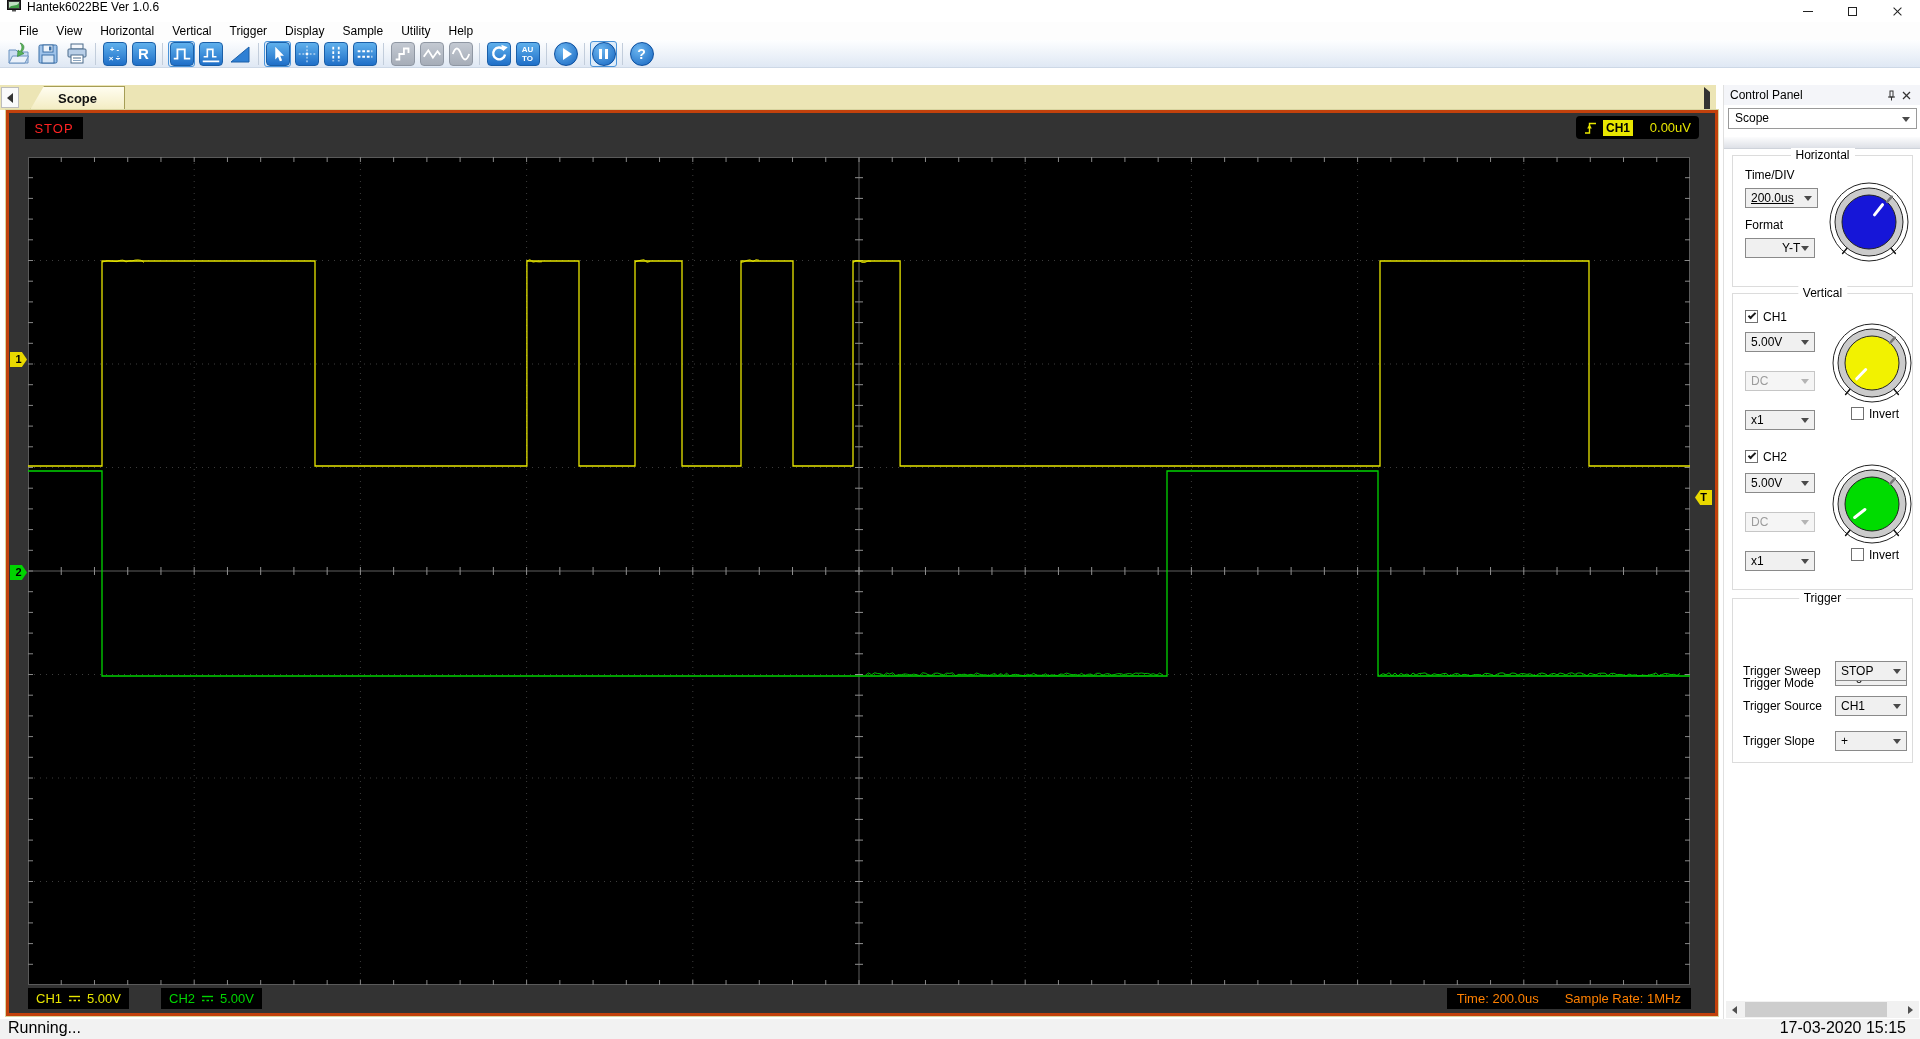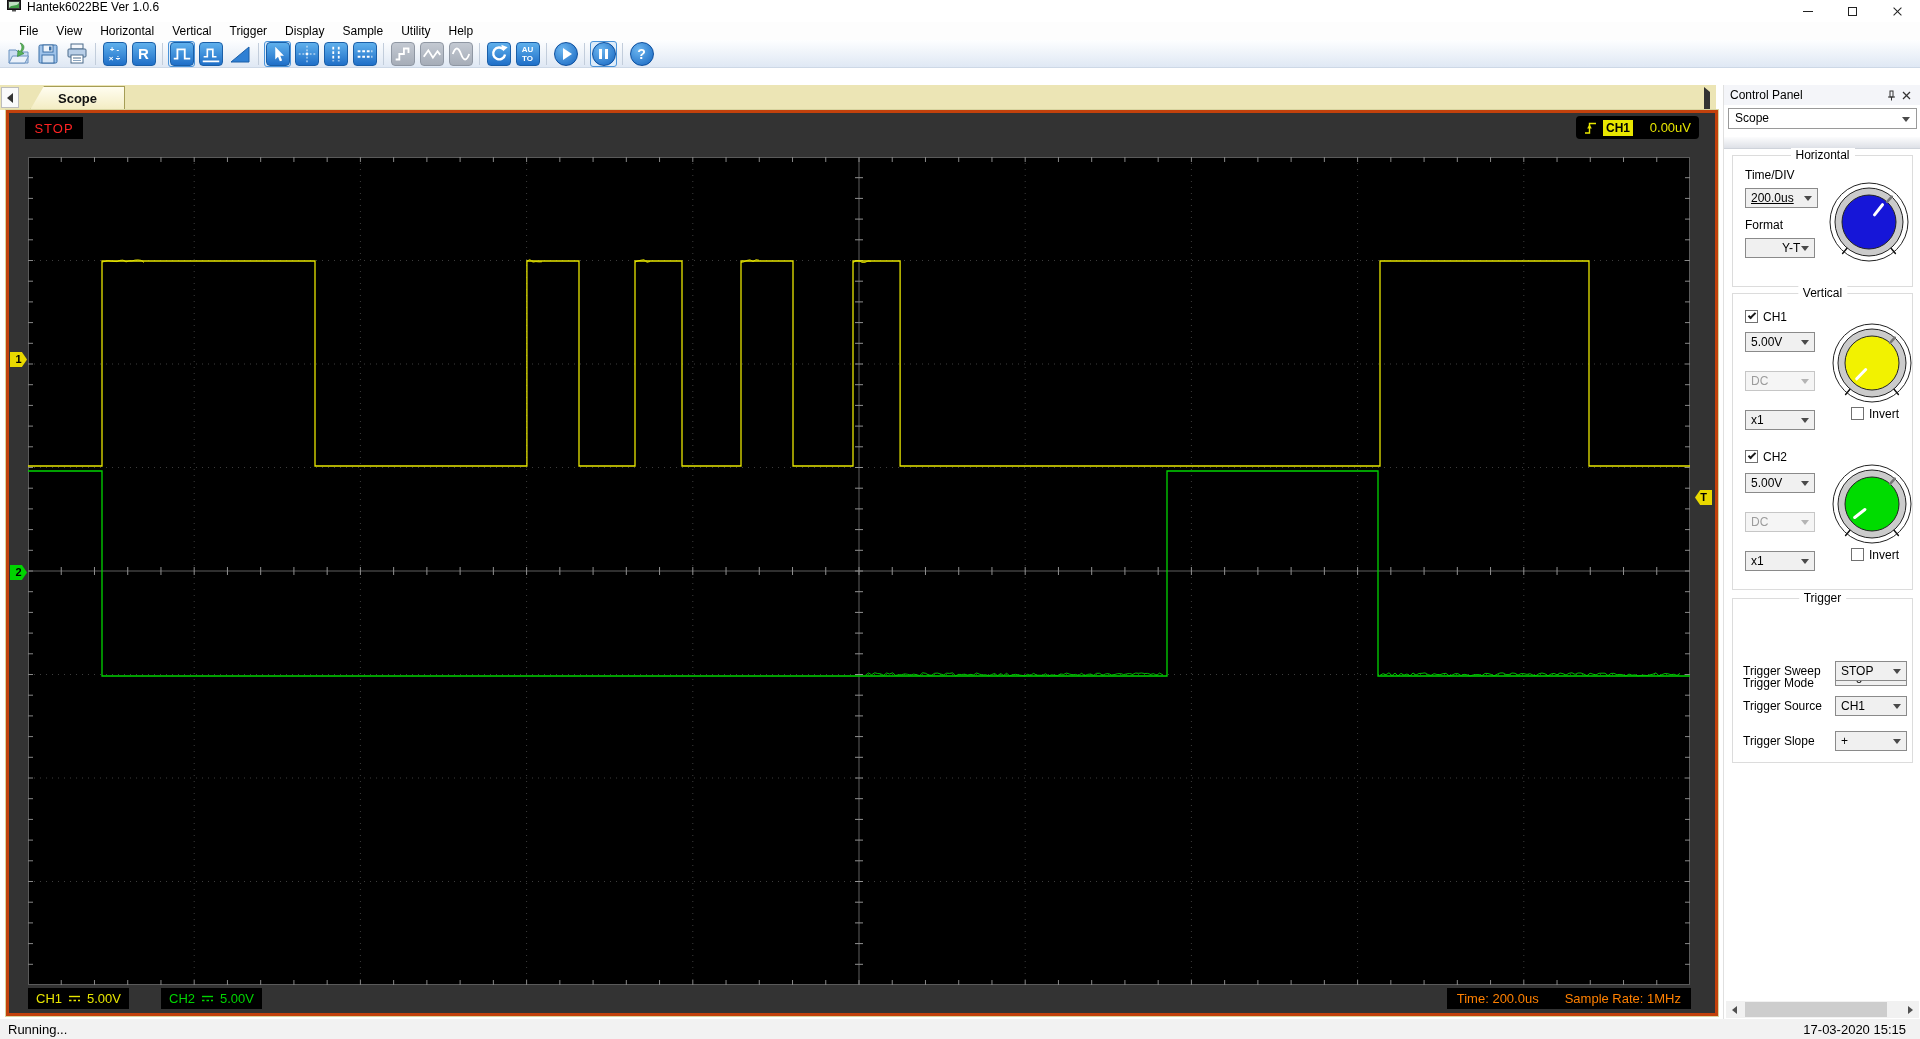--- a/index.html
+++ b/index.html
@@ -127,21 +127,21 @@
 
   #cp-scrollbar { position:absolute; left:2px; top:916px; width:193px; height:17px; background:#f1f1f1;
                   display:flex; align-items:center; }
   .sb-arrow { width:17px; height:17px; display:flex; align-items:center; justify-content:center; }
   .sb-tri-l { width:0;height:0;border-right:5px solid #505050;border-top:4px solid transparent;border-bottom:4px solid transparent; }
   .sb-tri-r { width:0;height:0;border-left:5px solid #505050;border-top:4px solid transparent;border-bottom:4px solid transparent; }
   #sb-thumb { width:142px; height:15px; background:#cdcdcd; margin-left:2px; }
 
   
   #statusbar { position:absolute; left:0; top:1019px; width:1920px; height:20px; background:#f2f2f2;
-               font-size:13px; color:#000; display:flex; align-items:center; }
+               font-size:16px; color:#000; display:flex; }
   #status-left { margin-left:8px; }
   #status-right { position:absolute; right:14px; }
 
   .coupling-ic { display:inline-block; }
 </style>
 </head>
 <body>
 
 <div id="app">
 

